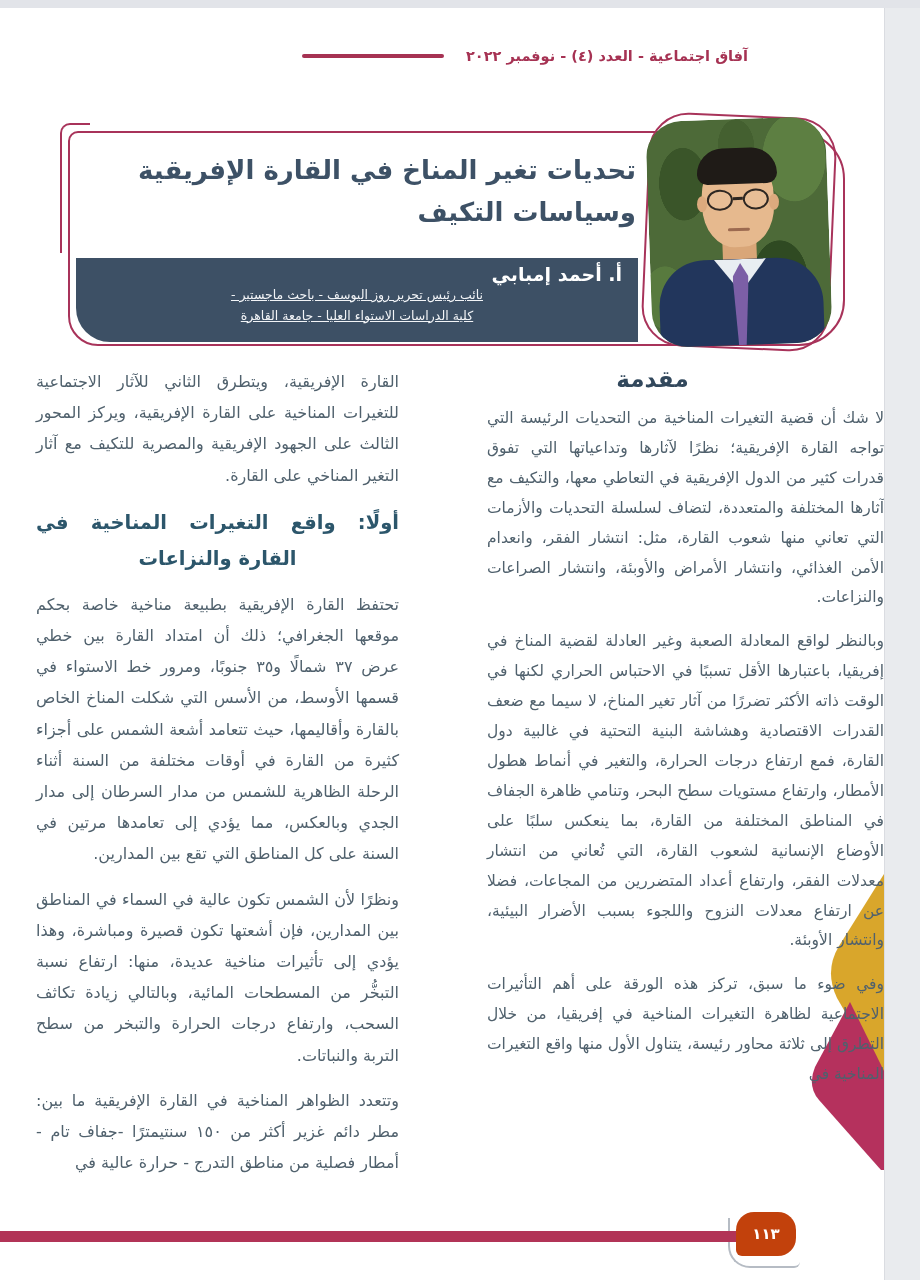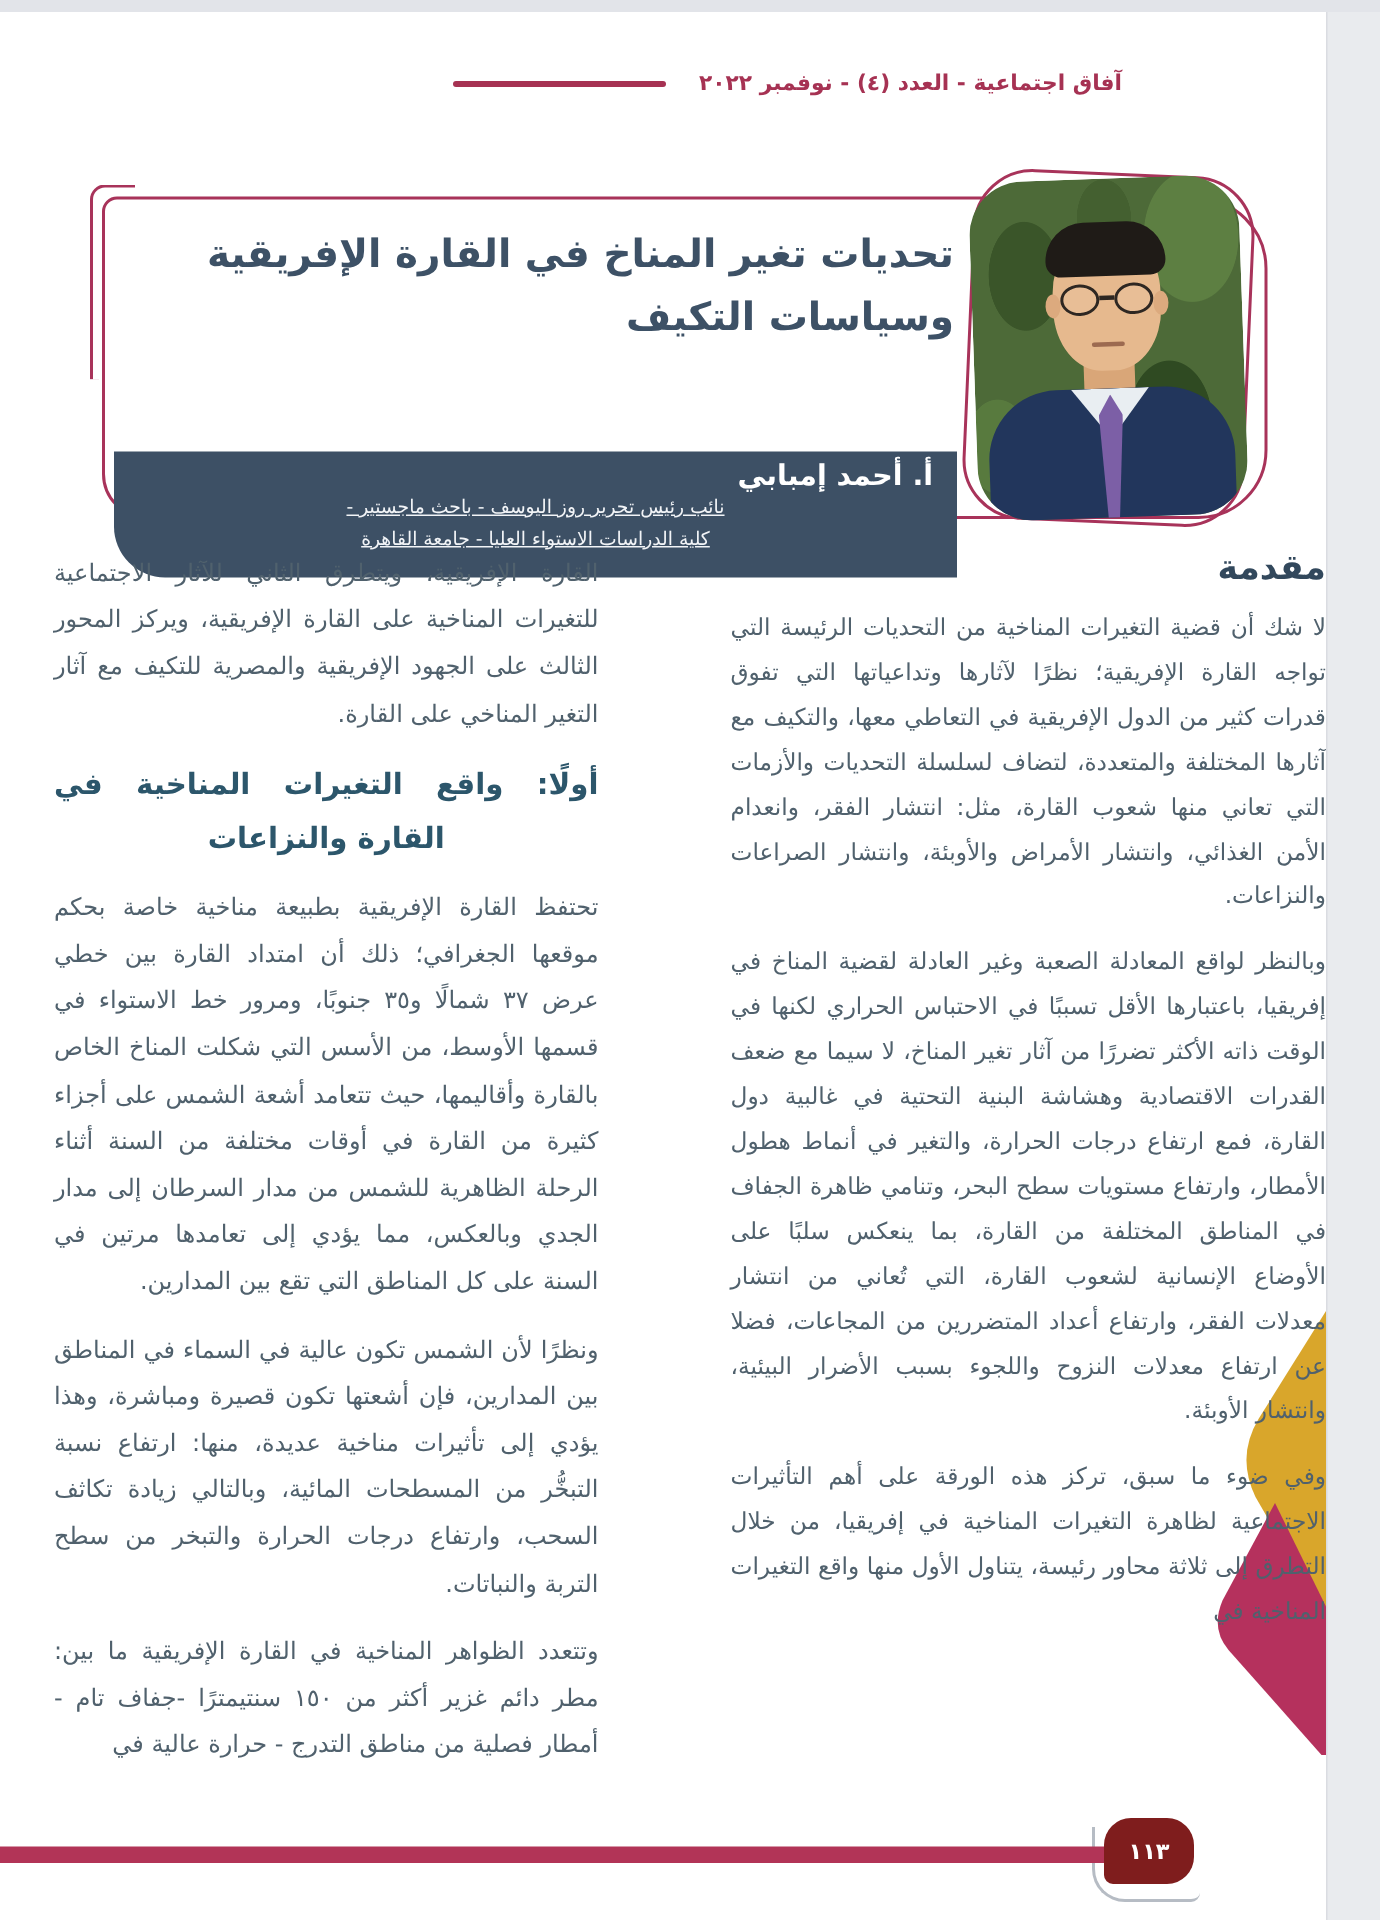--- a/index.html
+++ b/index.html
@@ -18,21 +18,21 @@
 
   .corner-accent { position:absolute; left:60px; top:123px; width:30px; height:130px;
     border-top:2px solid #a8335a; border-left:2px solid #a8335a; border-top-left-radius:10px; z-index:1; }
   .title-frame { position:absolute; left:68px; top:131px; width:777px; height:215px;
     border:2px solid #a8335a; border-radius:10px 48px 46px 30px; z-index:1; background:#fff; }
 
   .title { position:absolute; left:80px; top:150px; width:556px; text-align:right;
     color:#3d5166; font-weight:bold; font-size:26px; line-height:1.6; z-index:2; }
 
   .author-bar { position:absolute; left:76px; top:258px; width:562px; height:84px;
-    background:#3d5065; border-radius:0 0 0 34px; color:#fff; z-index:2;margin-top:43px; }
+    background:#3d5065; border-radius:0 0 0 34px; color:#fff; z-index:2; }
   .author-name { text-align:right; padding:5px 16px 0 0; font-size:19px; font-weight:bold; }
   .author-affil { text-align:center; font-size:12.5px; line-height:1.65; letter-spacing:0.4px; color:#f2f4f7;text-decoration:underline; }
 
   .photo-wrap { position:absolute; left:644px; top:114px; width:190px; height:236px; z-index:3; }
   .photo-border { position:absolute; inset:1px; border:2px solid #a8335a; border-radius:40px; transform:rotate(2.5deg); }
   .photo { position:absolute; inset:5px; border-radius:36px; transform:rotate(-2deg); overflow:hidden;
     background-color:#4d6a38;
     background-image:
       radial-gradient(40px 60px at 20% 28%, #3a5529 0 60%, transparent 61%),
       radial-gradient(52px 72px at 82% 18%, #5d7f42 0 60%, transparent 61%),
@@ -56,32 +56,32 @@
   .shirt { position:absolute; top:0; left:50%; transform:translateX(-50%); width:52px; height:56px;
     background:#e9eef2; clip-path:polygon(0 0, 100% 0, 50% 60%); }
   .tie { position:absolute; top:4px; left:50%; transform:translateX(-50%); width:16px; height:86px;
     background:#7c5fa6; clip-path:polygon(50% 0, 100% 16%, 72% 100%, 28% 100%, 0 16%); }
 
   .columns { position:absolute; top:366px; left:36px; width:848px; display:flex; gap:22px; z-index:2; }
   .col-intro { width:463px; }
   .col-cont  { width:363px; }
   .columns p { font-size:15.5px; line-height:1.93; color:#50616d; text-align:justify; text-align-last:right; margin:0 0 14px; }
   .col-cont p { font-size:16px; line-height:1.95; }
-  .h-intro { font-size:23px; font-weight:bold; color:#32485c; margin:0 0 12px; }
+  .h-intro { font-size:23px; font-weight:bold; color:#32485c; margin:0 0 12px;text-align:center; }
   .h-section { font-size:19.5px; font-weight:bold; color:#2c566b; line-height:1.85; margin:6px 0 12px;
     text-align:justify; text-align-last:center; }
   .leaf-spacer { float:left; width:58px; height:295px; margin-top:467px; margin-right:8px; }
 
   .leaves { position:absolute; right:36px; top:860px; width:84px; height:330px; z-index:1; }
 
   .footer-bar { position:absolute; left:0; top:1231px; width:736px; height:11px; background:#b23457; z-index:3; }
   .page-badge-bracket { position:absolute; left:728px; top:1218px; width:72px; height:50px;
     border-left:2px solid #b6bcc4; border-bottom:2px solid #b6bcc4;
     border-bottom-left-radius:22px; border-bottom-right-radius:6px; z-index:2; }
-  .page-badge { position:absolute; left:736px; top:1212px; width:60px; height:44px; background:#7f1d1d;
+  .page-badge { position:absolute; left:736px; top:1212px; width:60px; height:44px; background:#c2410c;
     border-radius:18px 18px 18px 6px; color:#fff; font-size:15px; font-weight:bold;
     display:flex; align-items:center; justify-content:center; z-index:3; }
 </style>
 </head>
 <body>
 
 <div class="page">
 
   <div class="edge-top"></div>
   <div class="edge-right"></div>

